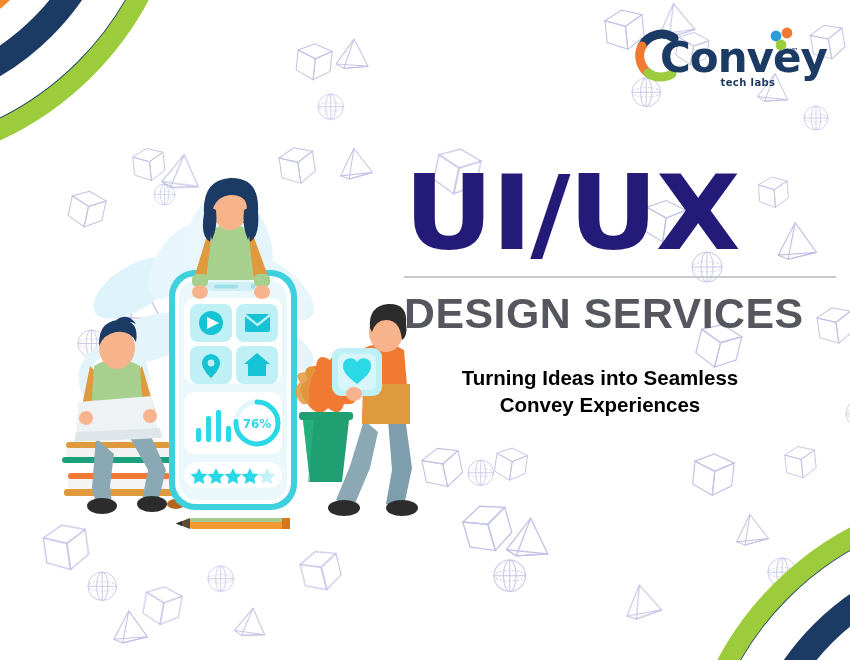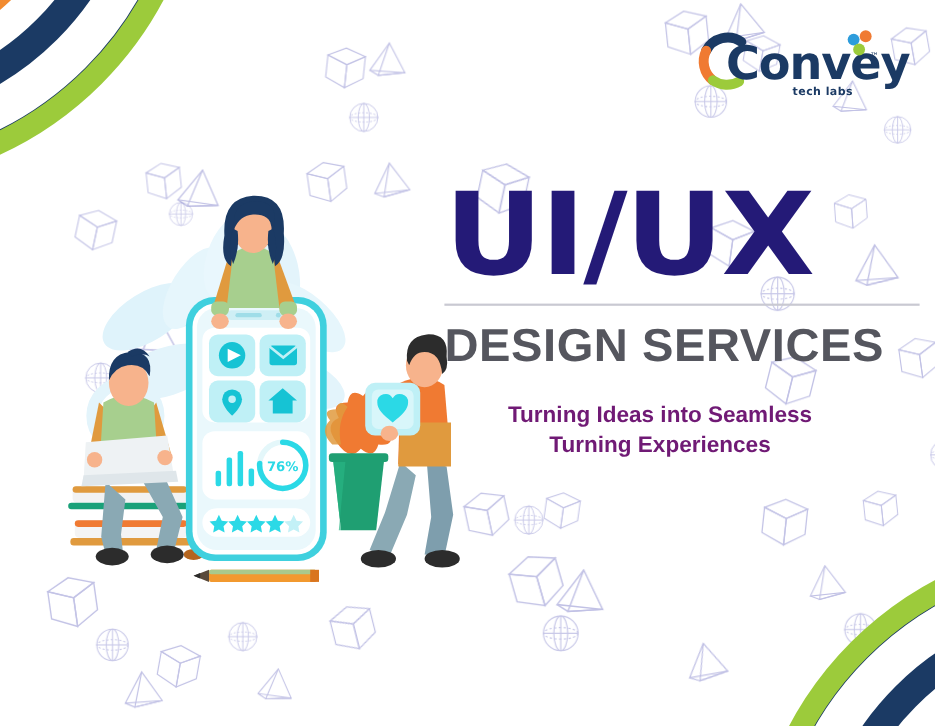--- a/index.html
+++ b/index.html
@@ -54,21 +54,21 @@
     white-space:nowrap;
     transform:scaleX(1.02);
     transform-origin:left center;
   }
   .tagline{
     margin:26px 0 0 0;
     font-family:"Liberation Sans", sans-serif;
     font-weight:700;
     font-size:20.5px;
     line-height:1.33;
-    color:#701a75;
+    color:#000000;
     text-align:center;
     width:392px;
   }
 
   
   .logo{position:absolute;right:28px;top:24px;width:192px;height:74px;}
   .logo svg{display:block;overflow:visible;}
 
   
   .illus{position:absolute;left:40px;top:170px;width:400px;height:390px;}
@@ -337,21 +337,21 @@
     </div>
   </div>
 
   <div class="layer l-text">
     <div class="textwrap">
       <div class="uiux">UI/UX</div>
       <div class="rule"></div>
       <div class="ds">DESIGN SERVICES</div>
       <div class="tagline">
         <span>Turning Ideas into Seamless</span><br>
-        <span>Turning Experiences</span>
+        <span>Convey Experiences</span>
       </div>
     </div>
   </div>
 
   <div class="layer l-logo">
     <div class="logo">
       <svg width="192" height="74" viewBox="0 0 192 74">
 
         <g>
           <path d="M44 14 A22 22 0 0 0 12 22" fill="none" stroke="#1b3a64" stroke-width="9" stroke-linecap="round"></path>

